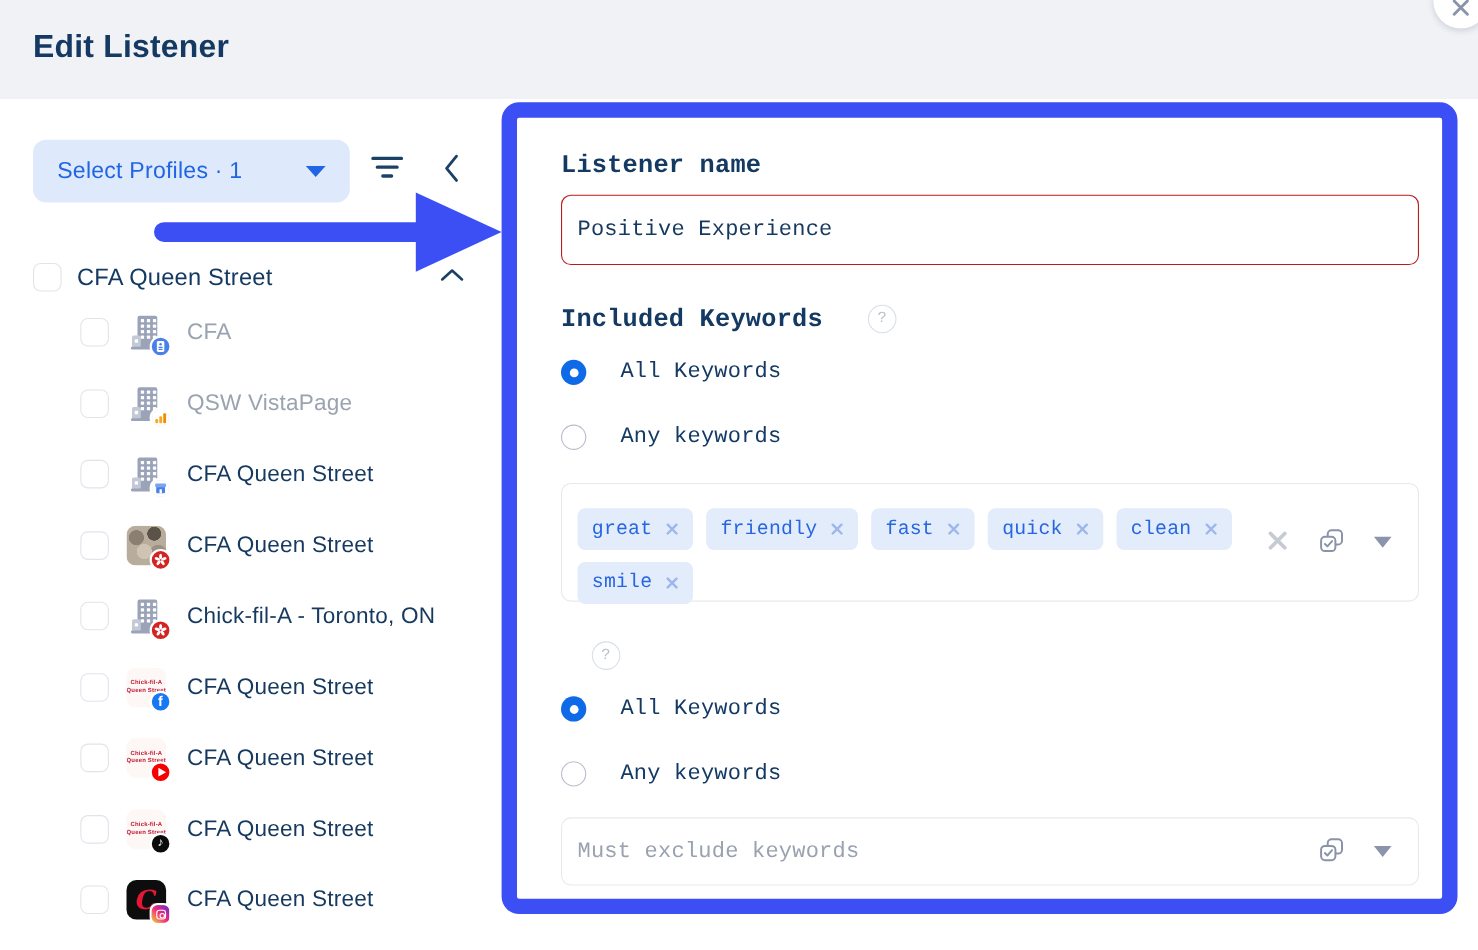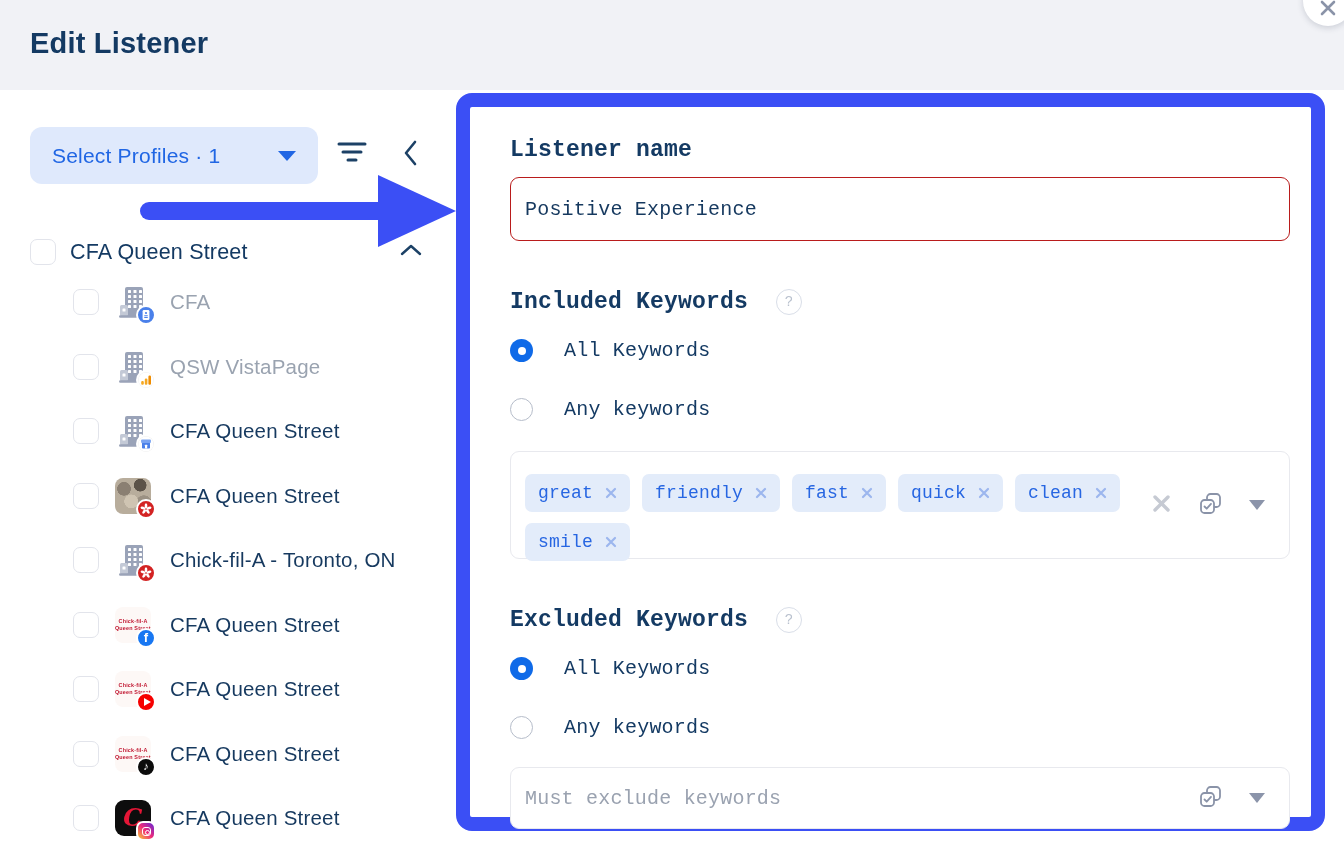--- a/index.html
+++ b/index.html
@@ -76,21 +76,21 @@
   
   .panel { position:absolute; left:456px; top:93px; width:869px; height:738px;
     border:14px solid #3b4ff5; border-radius:16px; background:#fff;font-family:Liberation Mono, monospace; }
   .panel-inner { padding:30px 21px 0 40px; }
 
   .field-label { font-size:23px; font-weight:600; color:#143a63; }
   .name-input { margin-top:14px; width:780px; height:64px; border:1px solid #b91c1c; border-radius:9px;
     background:#fff; display:flex; align-items:center; padding:0 14px; cursor:text; }
   .name-input span { font-size:20px; color:#16395f; }
 
-  .section-title-row { display:flex; align-items:flex-end; margin-top:48px; }
+  .section-title-row { display:flex; align-items:flex-end; margin-top:36px;gap:13px; }
   .section-title { font-size:23px; font-weight:600; color:#143a63; }
   .help-icon { margin-left:28px; width:26px; height:26px; border:1.5px solid #d9dee8; border-radius:50%;
     display:flex; align-items:center; justify-content:center; font-size:14px; color:#b9c1ce; cursor:pointer; }
 
   .radio-row { display:flex; align-items:center; margin-top:24px; cursor:pointer; width:max-content; }
   .radio-row + .radio-row { margin-top:36px; }
   .radio { width:23px; height:23px; border-radius:50%; flex:0 0 23px; position:relative; }
   .radio.checked { background:#0f6ae8; }
   .radio.checked::after { content:""; position:absolute; left:7.5px; top:7.5px; width:8px; height:8px; border-radius:50%; background:#fff; }
   .radio.unchecked { background:#fff; border:1.5px solid #b6bdca; }
@@ -447,21 +447,20 @@
               <rect x="4" y="10" width="13" height="13" rx="3.5" stroke="#8a93a8" stroke-width="1.8" fill="#fff"></rect>
               <path d="M7.5 16.5 l2.2 2.2 4.3-4.8" stroke="#8a93a8" stroke-width="1.8" stroke-linecap="round" stroke-linejoin="round"></path>
             </svg>
           </span>
         </button>
         <span class="caret-down-gray"></span>
       </div>
     </div>
 
     <div class="section-title-row">
-      <div class="section-title">Excluded Keywords</div>
       <span class="help-icon">?</span>
     </div>
 
     <div class="radio-row">
       <span class="radio checked"></span>
       <span class="radio-label">All Keywords</span>
     </div>
     <div class="radio-row">
       <span class="radio unchecked"></span>
       <span class="radio-label">Any keywords</span>

